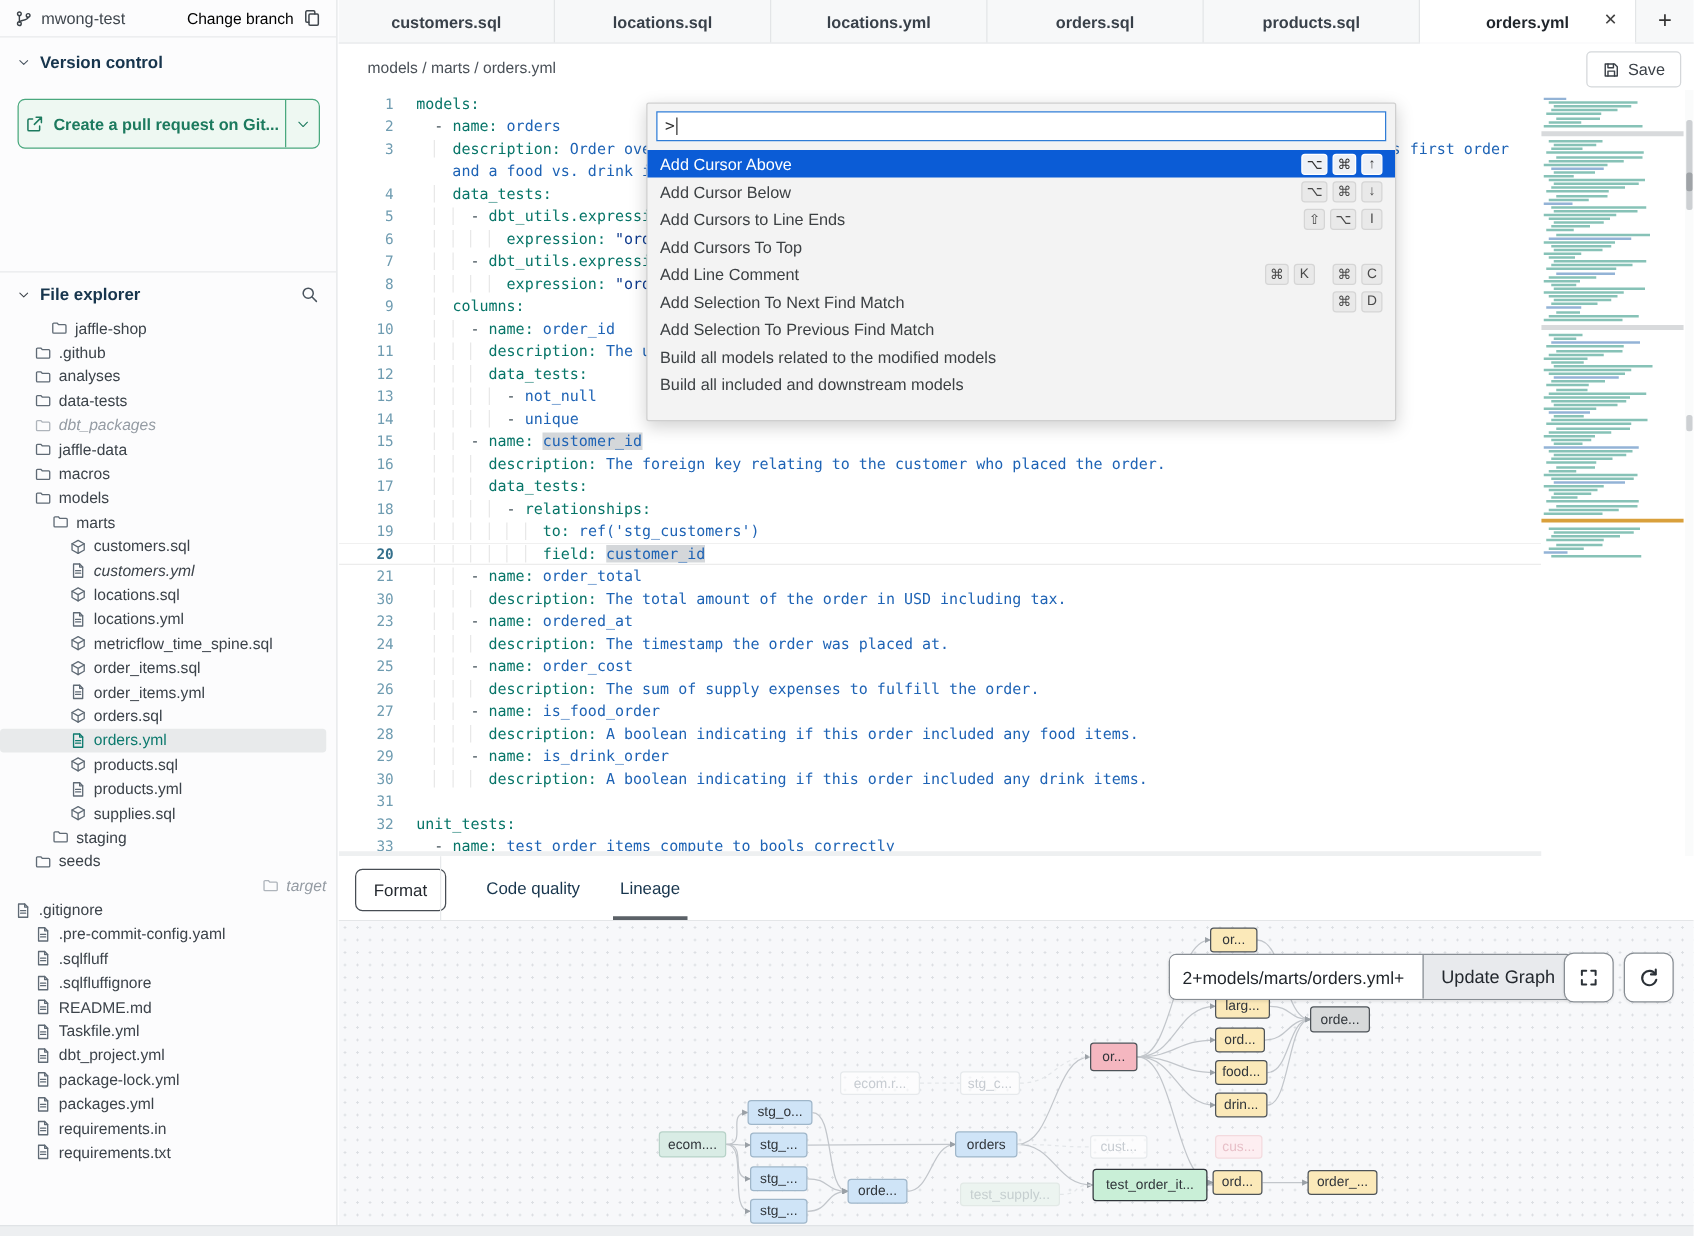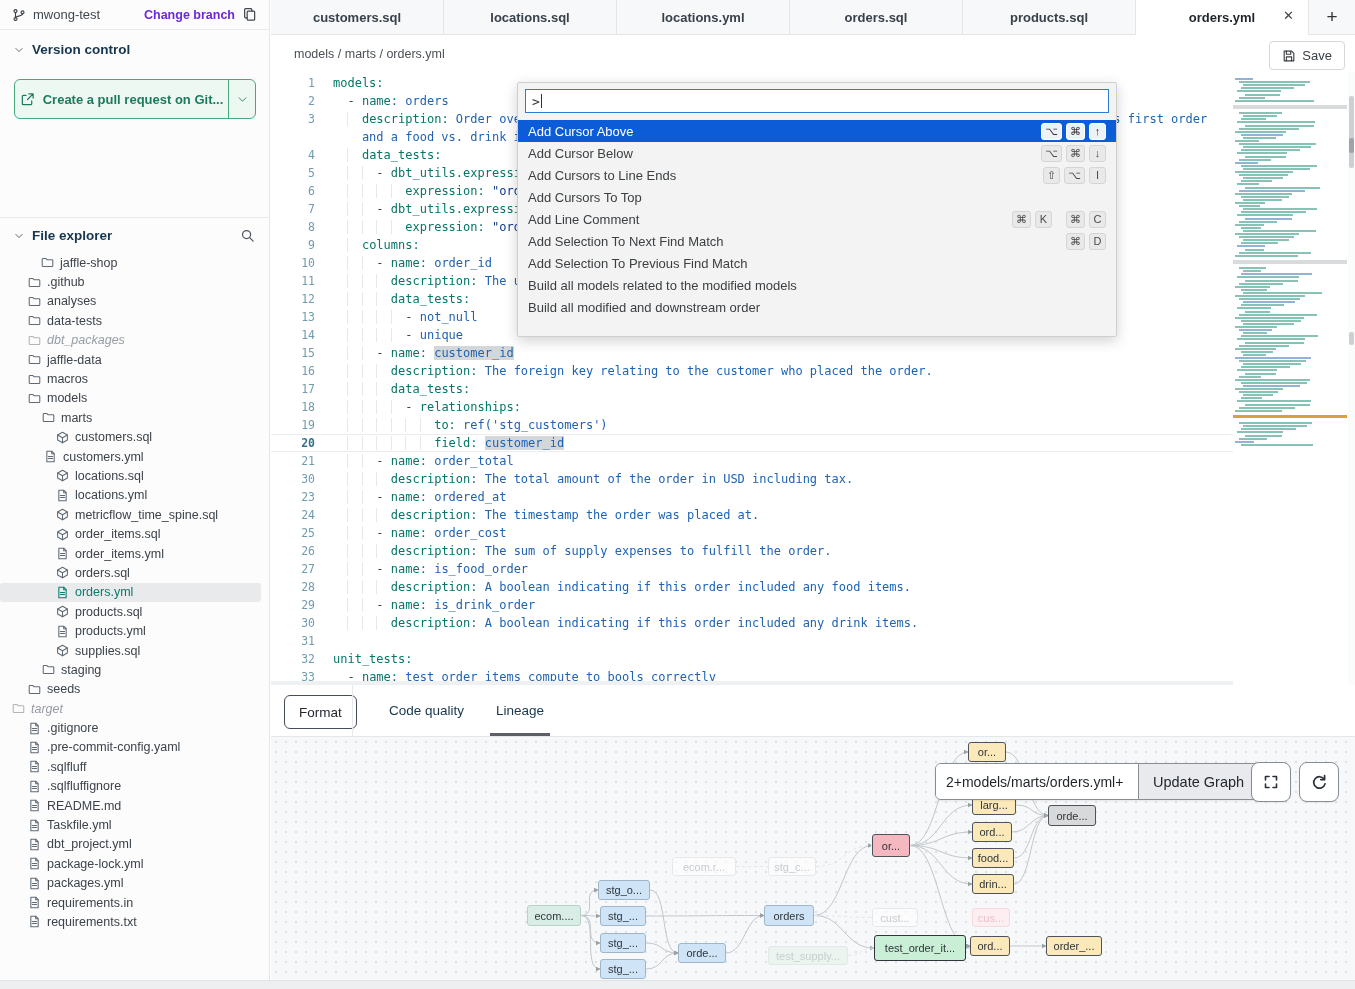--- a/index.html
+++ b/index.html
@@ -8,21 +8,21 @@
   svg{display:block;}
   .ico{stroke:currentColor;fill:none;stroke-width:1.3;stroke-linecap:round;stroke-linejoin:round;}
 
   
   #sidebar{position:absolute;left:0;top:0;width:270px;height:989px;background:#fcfcfd;
            border-right:1px solid #e4e6e8;box-sizing:border-box;}
   #sb-top{height:29px;display:flex;align-items:center;padding:0 12px;gap:7px;
           border-bottom:1px solid #e7e9eb;}
   #sb-top .branch-name{font-size:13px;color:#40474e;}
   #sb-top .spacer{flex:1;}
-  #sb-top .change{font-size:12.5px;font-weight:700;color:#6d28d9;cursor:pointer;}
+  #sb-top .change{font-size:12.5px;font-weight:400;color:#000000;cursor:pointer;}
   .sec-head{display:flex;align-items:center;gap:8px;padding:12px 14px 4px 14px;}
   .sec-head .title{font-size:13.5px;font-weight:700;color:#17354d;}
   .sec-head .chev{color:#44505c;}
   #vc-section{height:188px;box-sizing:border-box;border-bottom:1px solid #e7e9eb;}
   #pr-btn{margin:18px 14px 0 14px;width:242px;height:40px;display:flex;align-items:stretch;
           background:#eef8f2;border:1px solid #4aa87e;border-radius:6px;box-sizing:border-box;
           cursor:pointer;overflow:hidden;}
   #pr-btn .main{flex:1;display:flex;align-items:center;justify-content:center;gap:8px;
           color:#1c7a5e;font-size:13px;font-weight:600;white-space:nowrap;overflow:hidden;}
   #pr-btn .div{width:1px;background:#4aa87e;}
@@ -291,21 +291,21 @@
       </div>
       <div class="trow" style="padding-left: 56px;">
         <span class="ticon">
           <svg class="ico" width="13" height="13" viewBox="0 0 16 16">
             <path d="M8 1.6L14 4.9v6.2L8 14.4 2 11.1V4.9z"></path>
             <path d="M2 4.9l6 3.3 6-3.3M8 8.2v6.2"></path>
           </svg>
         </span>
         <span>customers.sql</span>
       </div>
-      <div class="trow" style="padding-left: 44px;">
+      <div class="trow" style="padding-left: 56px; font-style: italic;">
         <span class="ticon">
           <svg class="ico" width="13" height="13" viewBox="0 0 16 16">
             <path d="M3.5 1.5h6l3 3v10h-9z"></path>
             <path d="M9.5 1.5v3h3M5.5 8h5M5.5 10.5h5"></path>
           </svg>
         </span>
         <span>customers.yml</span>
       </div>
       <div class="trow" style="padding-left: 56px;">
         <span class="ticon">
@@ -406,29 +406,29 @@
         <span>staging</span>
       </div>
       <div class="trow" style="padding-left: 28px;">
         <span class="ticon">
           <svg class="ico" width="13" height="13" viewBox="0 0 16 16">
             <path d="M1.5 4a1 1 0 0 1 1-1h3.2L7.3 4.6h6.2a1 1 0 0 1 1 1V12a1 1 0 0 1-1 1h-11a1 1 0 0 1-1-1z"></path>
           </svg>
         </span>
         <span>seeds</span>
       </div>
-      <div class="trow muted" style="padding-left: 12px;">
+      <div class="trow muted" style="padding-left: 36px; justify-content: flex-end;">
         <span class="ticon">
           <svg class="ico" width="13" height="13" viewBox="0 0 16 16">
             <path d="M1.5 4a1 1 0 0 1 1-1h3.2L7.3 4.6h6.2a1 1 0 0 1 1 1V12a1 1 0 0 1-1 1h-11a1 1 0 0 1-1-1z"></path>
           </svg>
         </span>
         <span>target</span>
       </div>
-      <div class="trow" style="padding-left: 28px;">
+      <div class="trow" style="padding-left: 12px;">
         <span class="ticon">
           <svg class="ico" width="13" height="13" viewBox="0 0 16 16">
             <path d="M3.5 1.5h6l3 3v10h-9z"></path>
             <path d="M9.5 1.5v3h3M5.5 8h5M5.5 10.5h5"></path>
           </svg>
         </span>
         <span>.gitignore</span>
       </div>
       <div class="trow" style="padding-left: 28px;">
         <span class="ticon">
@@ -781,21 +781,21 @@
           </span>
         </span>
       </div>
       <div class="pitem">
         <span>Add Selection To Previous Find Match</span>
       </div>
       <div class="pitem">
         <span>Build all models related to the modified models</span>
       </div>
       <div class="pitem">
-        <span>Build all modified and downstream order</span>
+        <span>Build all included and downstream models</span>
       </div>
     </div>
 </div>
 
 <div id="btoolbar">
   <div id="format-btn">Format</div>
   <div class="vdiv"></div>
   <div class="btab" id="btab-quality">Code quality</div>
   <div class="btab active" id="btab-lineage">Lineage</div>
 </div>

